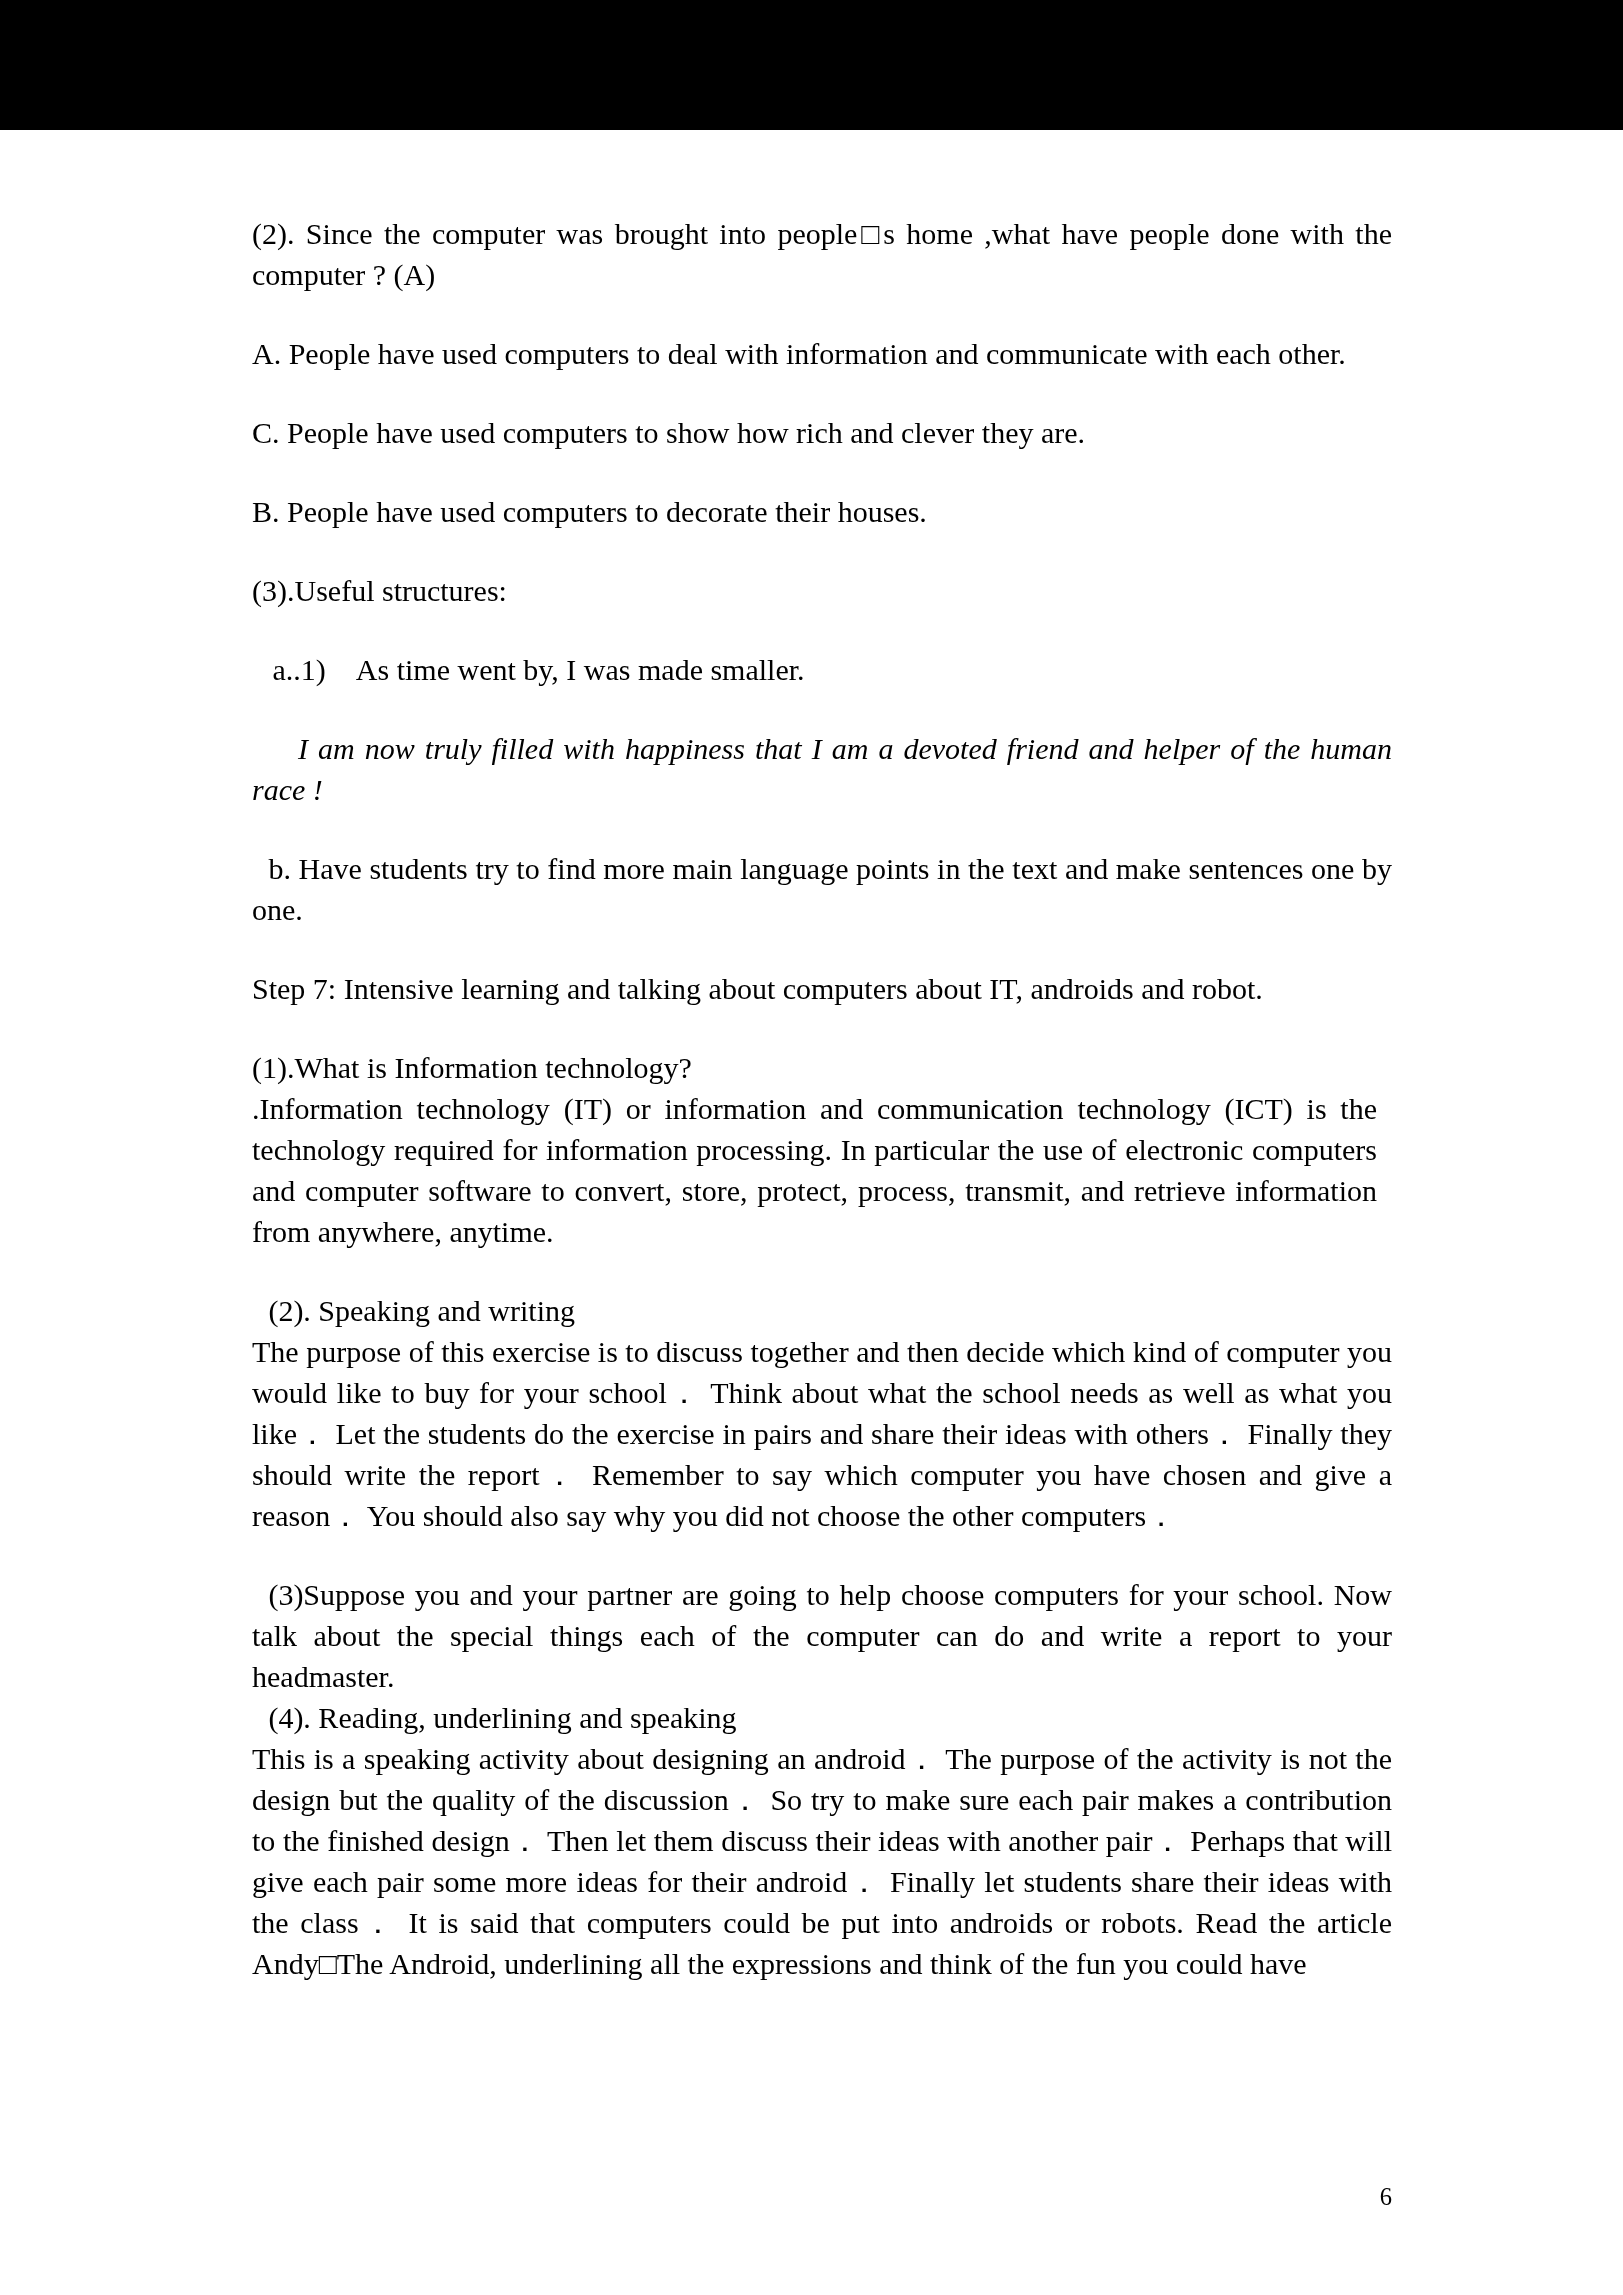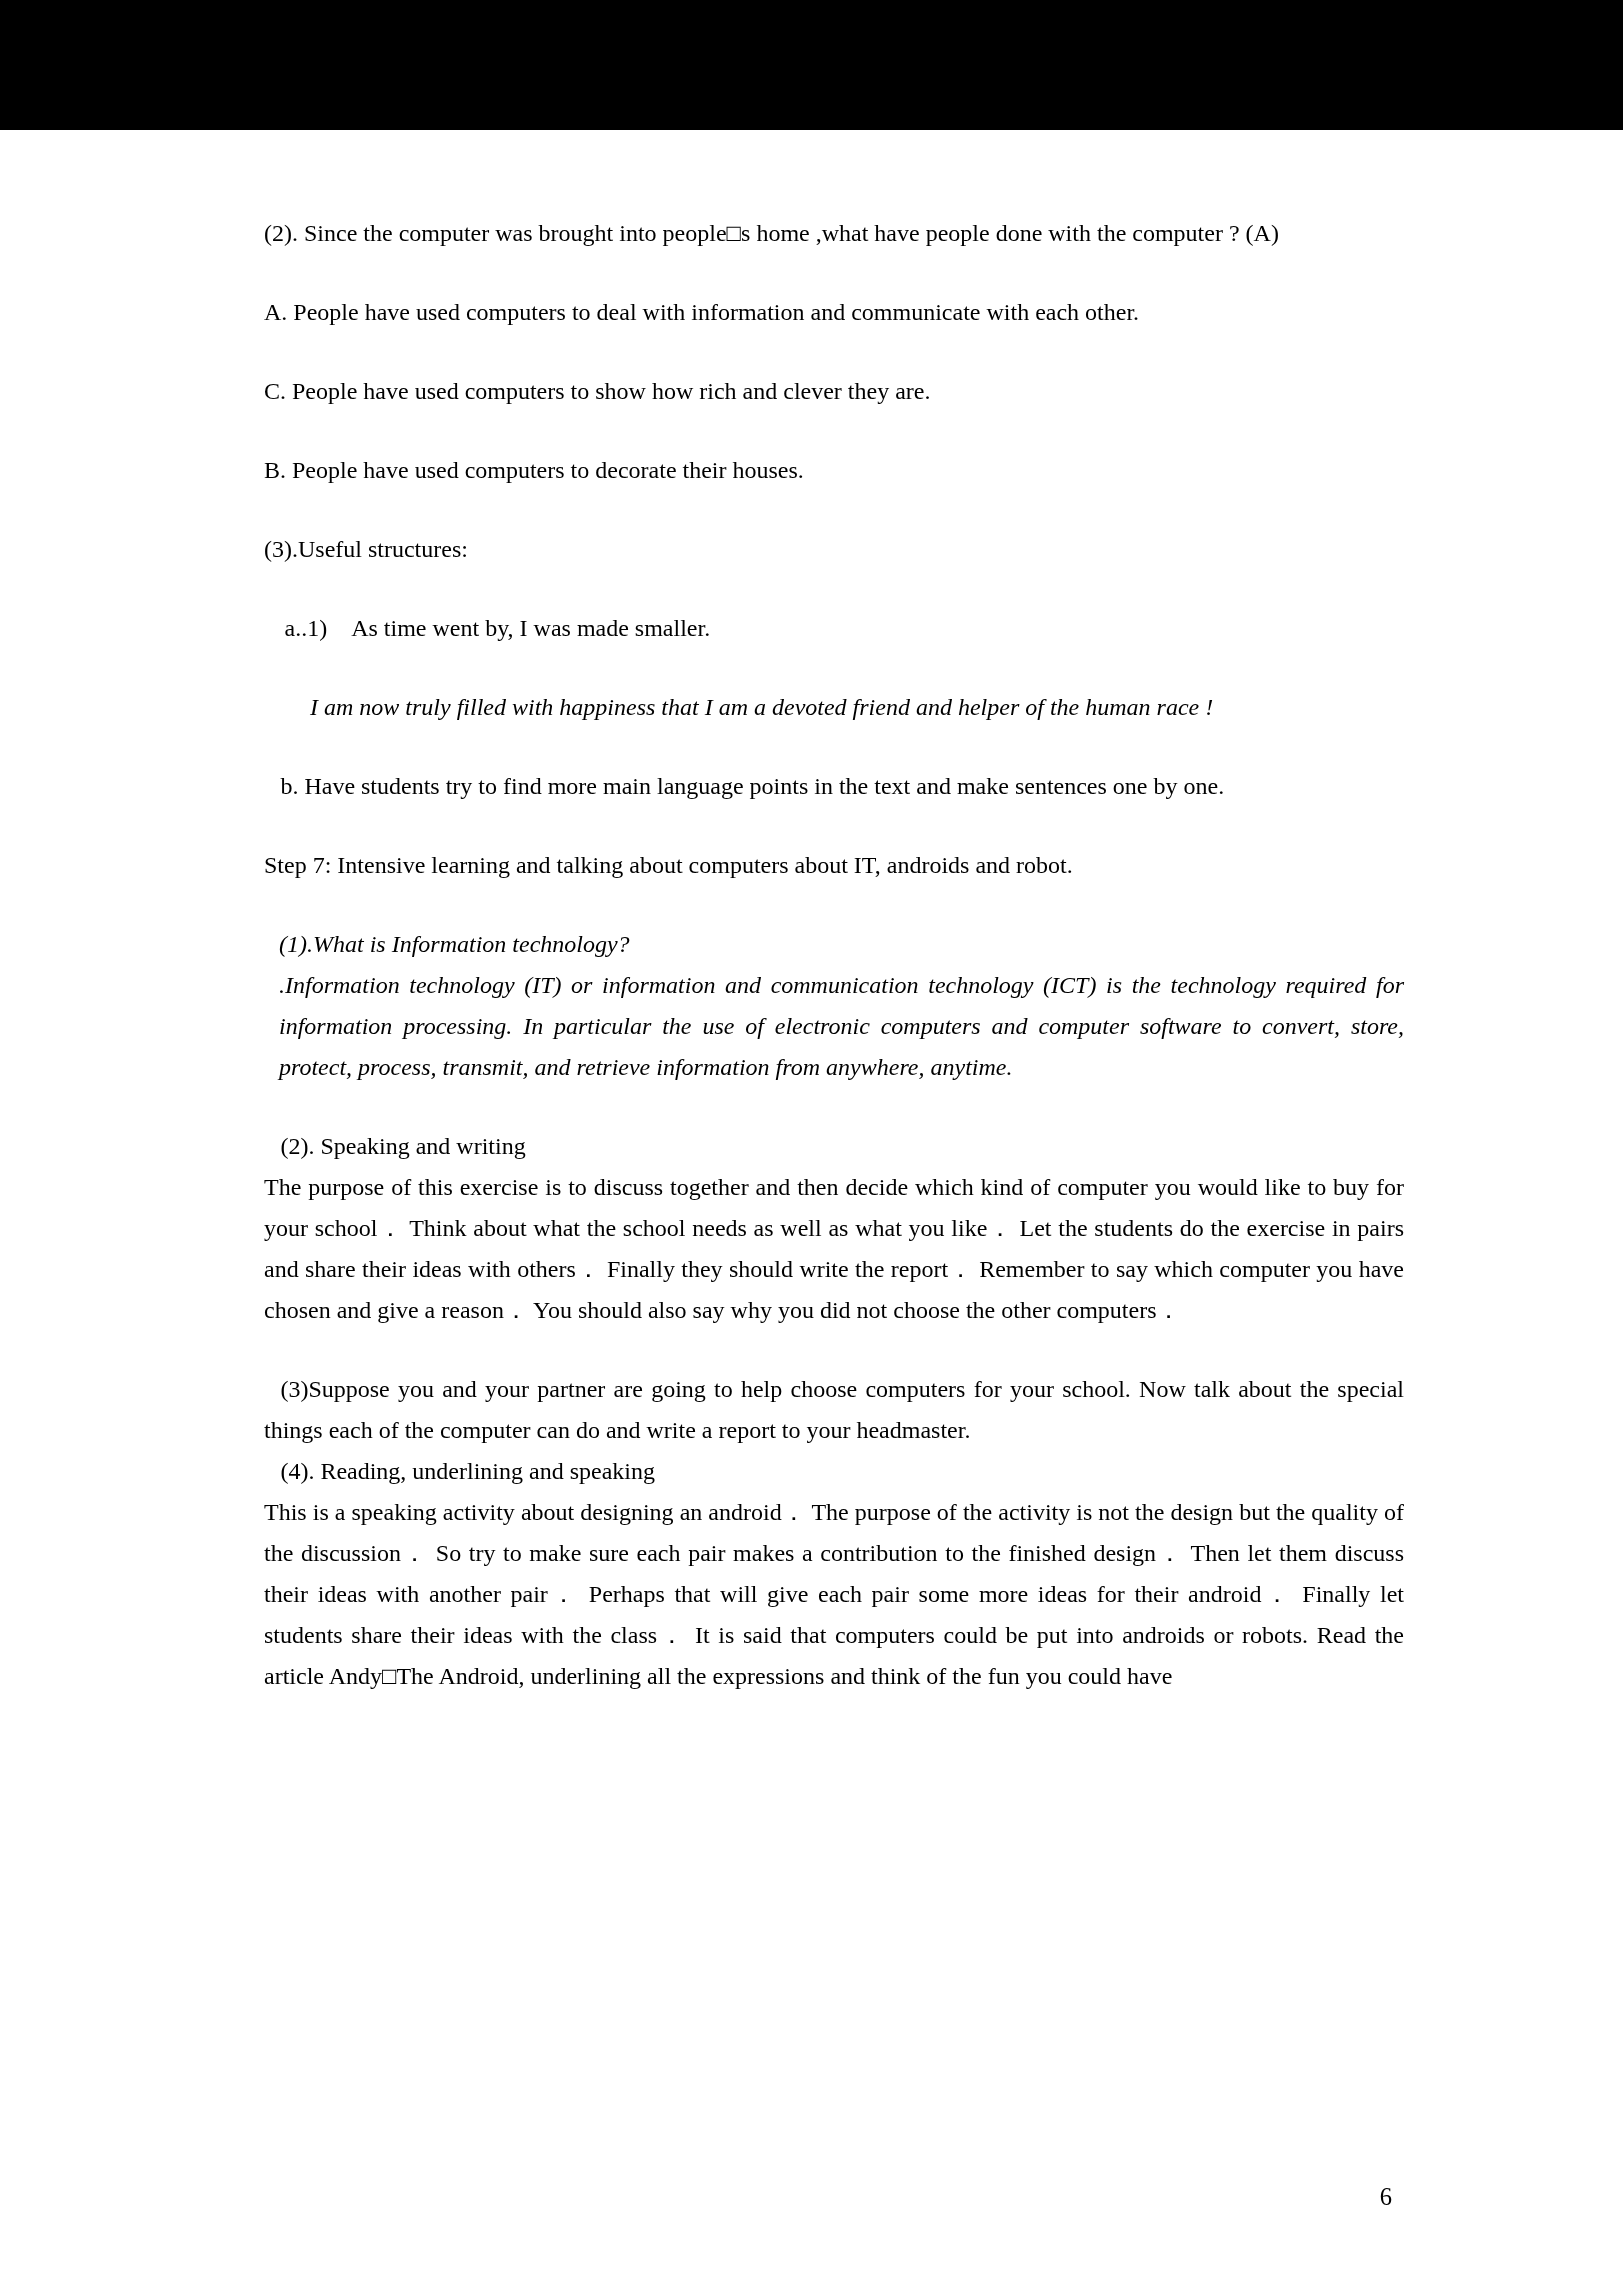--- a/index.html
+++ b/index.html
@@ -19,39 +19,37 @@
     position: absolute;
     top: 0;
     left: 0;
     width: 1623px;
     height: 130px;
     background: #000000;
   }
   .content {
     position: absolute;
     top: 213px;
-    left: 264px;
+    left: 252px;
     width: 1140px;
-    font-size: 24px;
+    font-size: 30px;
     line-height: 41px;
     text-align: justify;
   }
   .para {
     margin: 0 0 38px 0;
   }
   .para.tight {
     margin-bottom: 0;
   }
   .indent-sm { text-indent: 16.4px; }
   .indent-md { text-indent: 20.5px; }
   .indent-lg { text-indent: 46px; font-style: italic; }
   .block-indent {
-    margin-left: 15px;
     width: 1125px;
-    font-style: italic;
   }
   .page-number {
     position: absolute;
     top: 2182px;
     left: 252px;
     width: 1140px;
     text-align: right;
     font-size: 24.5px;
     line-height: 30px;
   }

